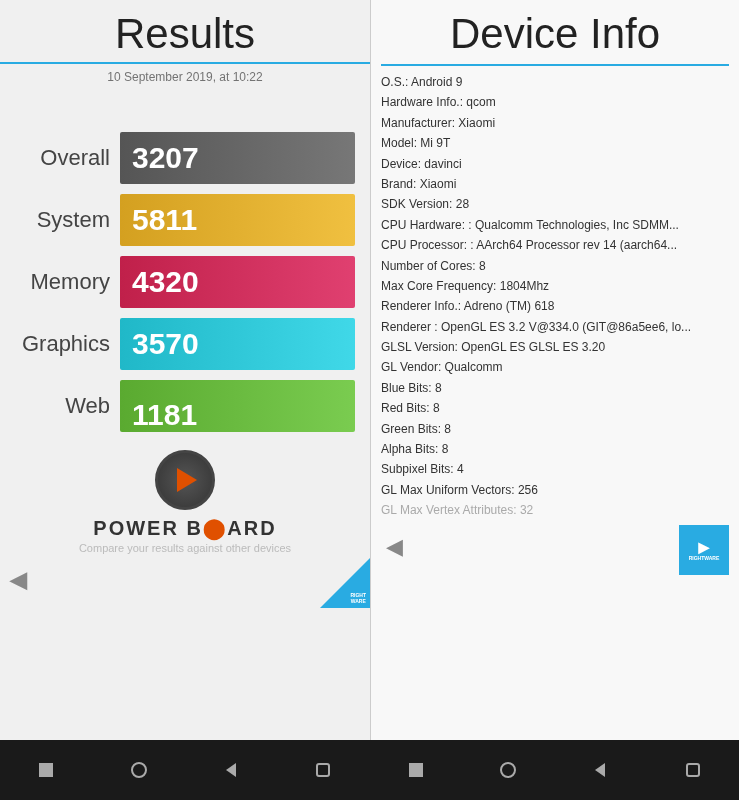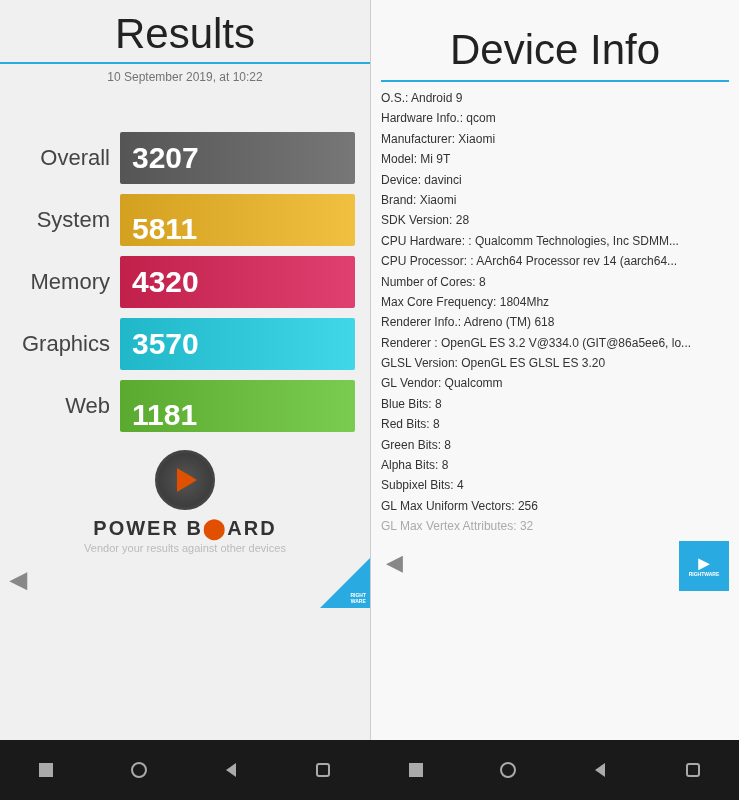--- a/index.html
+++ b/index.html
@@ -79,21 +79,20 @@
       color: #fff;
     }
 
     .bar-overall {
       background: linear-gradient(to right, #555, #777);
       width: 200px;
     }
 
     .bar-system {
       background: linear-gradient(to right, #d4a020, #f0c040);
-      align-items: flex-end;
     }
 
     .bar-memory {
       background: linear-gradient(to right, #c0204a, #e04070);
     }
 
     .bar-graphics {
       background: linear-gradient(to right, #20b8c8, #40d8e8);
     }
 
@@ -130,21 +129,21 @@
       border-top: 12px solid transparent;
       border-bottom: 12px solid transparent;
       border-left: 20px solid #e05000;
       margin-left: 4px;
     }
 
     
     .device-info-panel {
       flex: 1;
       background: #f8f8f8;
-      padding: 16px 10px;
+      padding: 0 10px;
       overflow: hidden;
     }
 
     .panel-title-right {
       font-size: 42px;
       font-weight: 300;
       color: #222;
       text-align: center;
       padding: 10px 0 6px 0;
     }
@@ -293,21 +292,21 @@
       </div>
     </div>
 
     <div class="powerboard-section">
       <div class="powerboard-icon">
         <div class="play-triangle"></div>
       </div>
       <div style="font-size:20px;font-weight:bold;color:#333;letter-spacing:2px;">
         POWER B<span style="color:#e05000;">⬤</span>ARD
       </div>
-      <div style="font-size:11px;color:#bbb;margin-top:2px;">Vendor your results against other devices</div>
+      <div style="font-size:11px;color:#bbb;margin-top:2px;">Compare your results against other devices</div>
     </div>
 
     <div class="results-bottom">
       <div class="bottom-left-arrow">◀</div>
       <div class="triangle-corner"></div>
       <div class="triangle-label">RIGHT<br>WARE</div>
     </div>
   </div>
 
   <div class="divider"></div>

